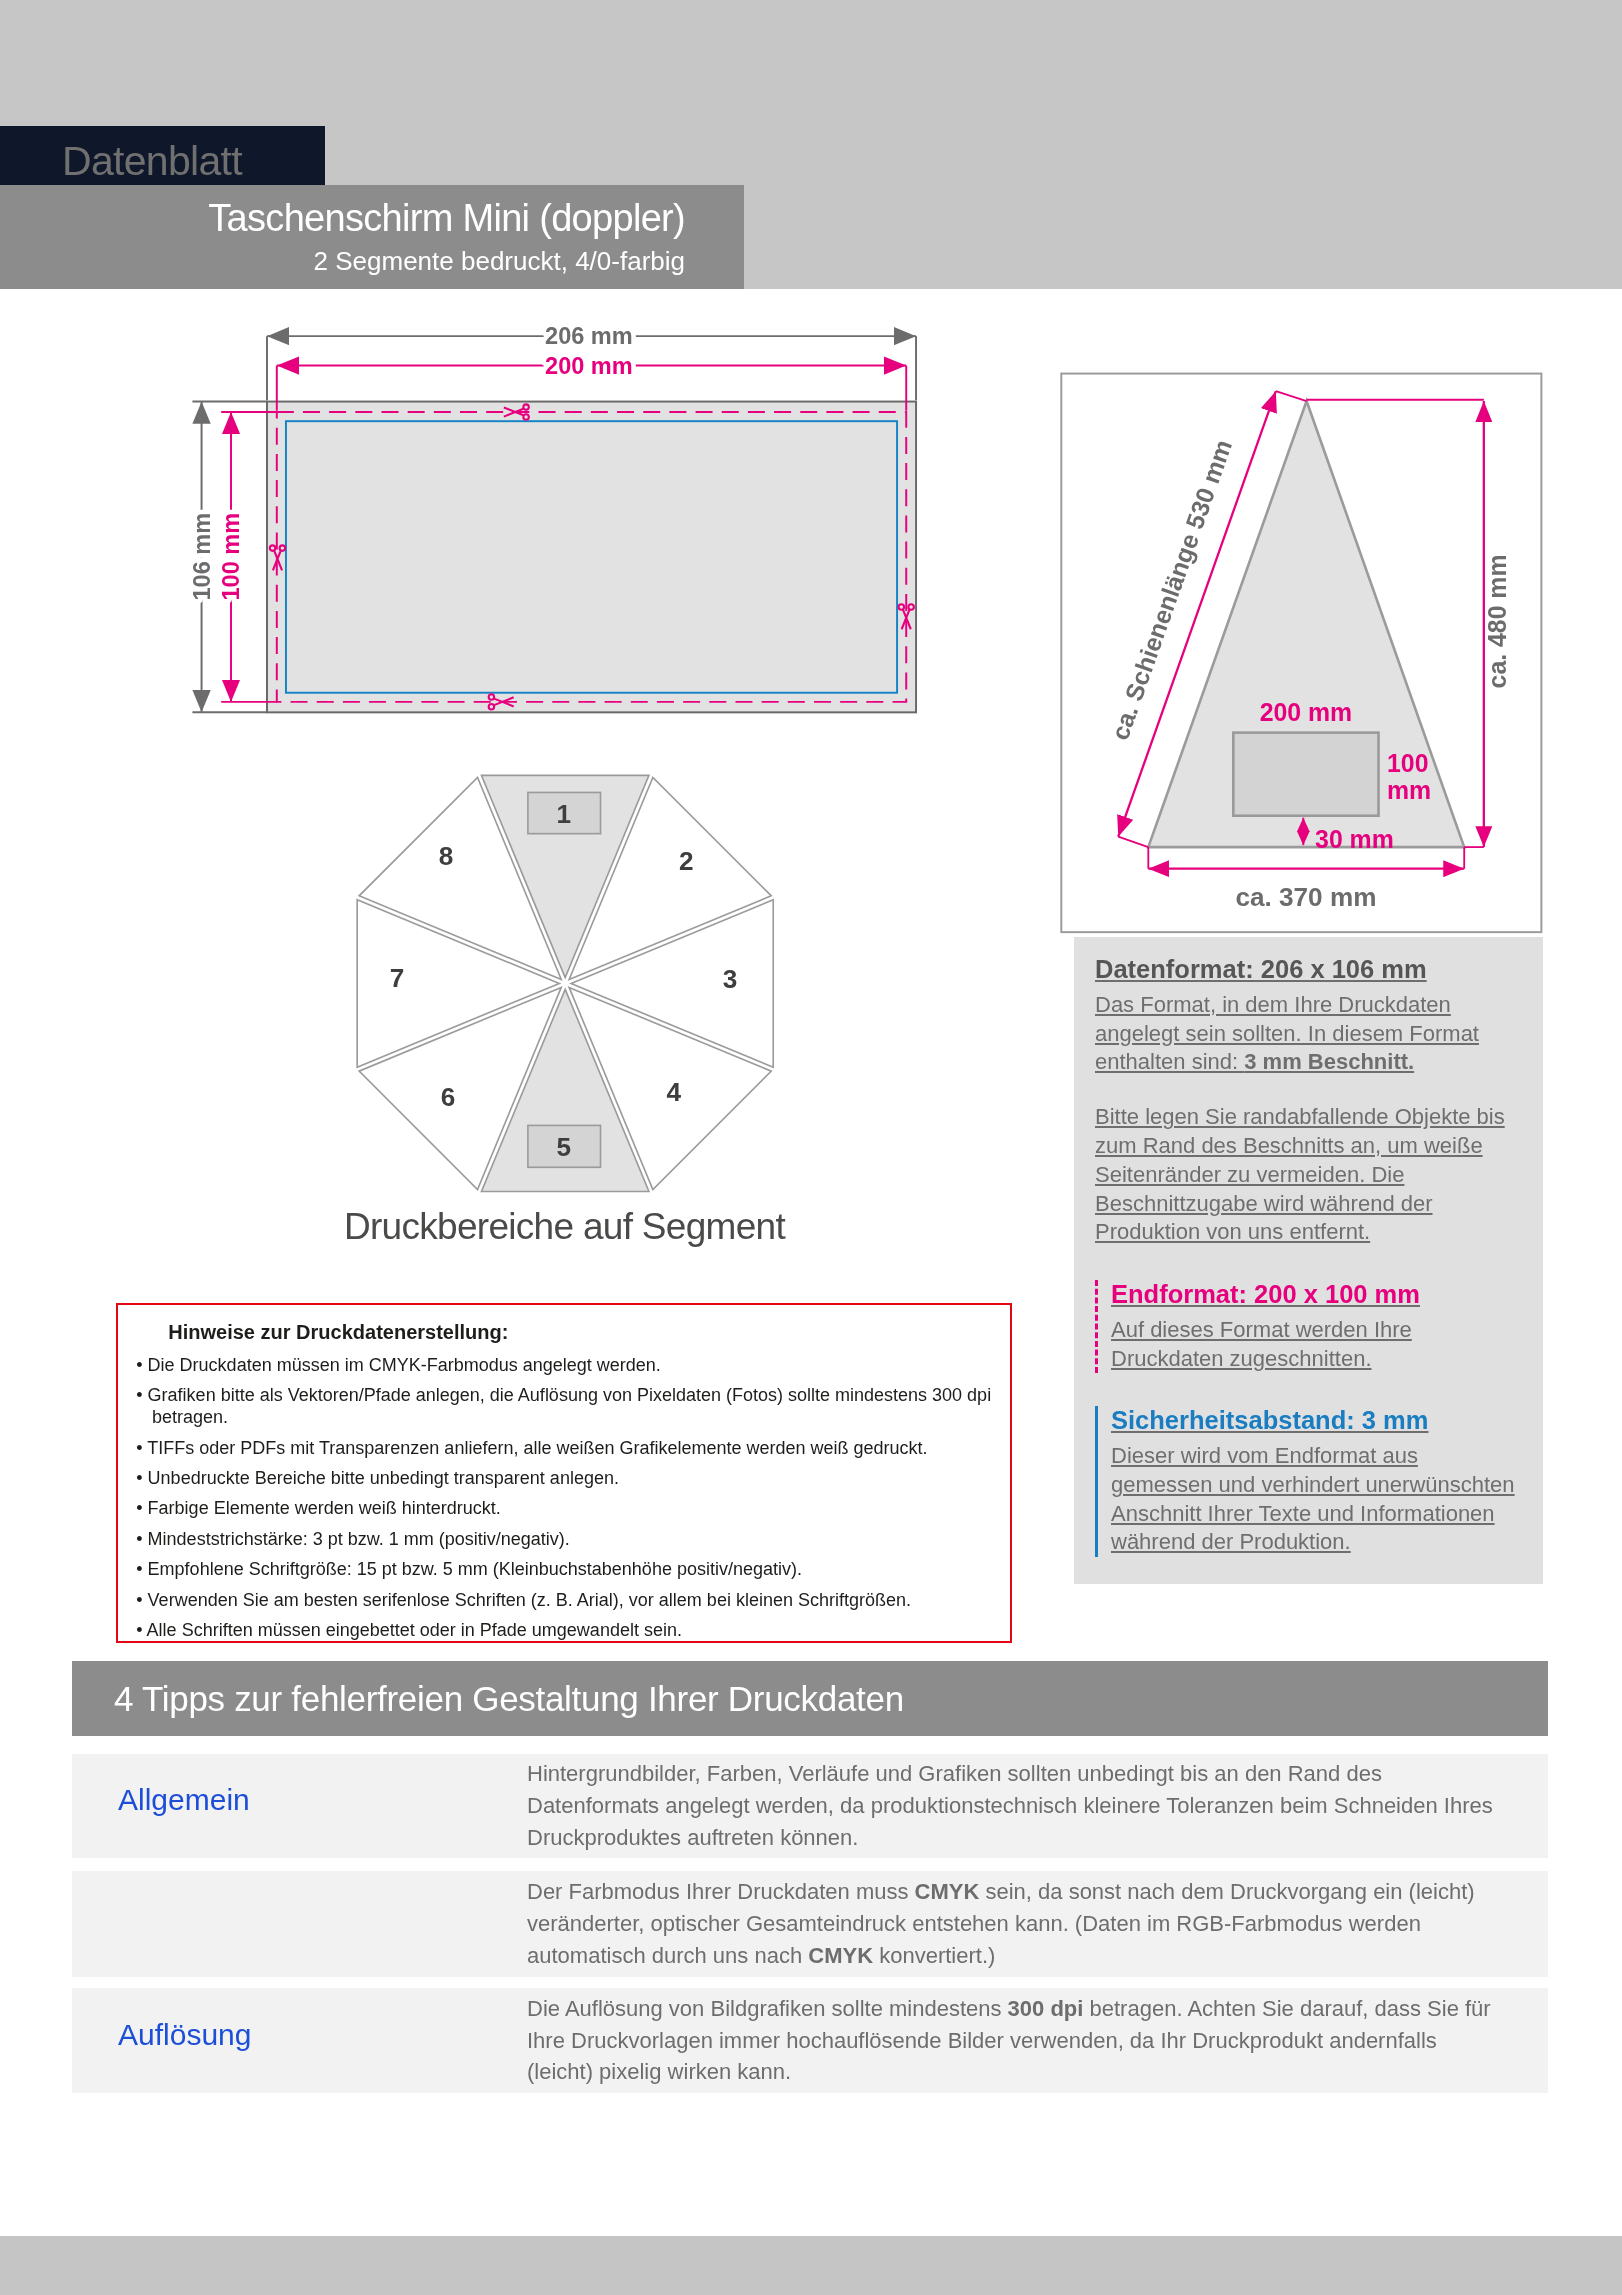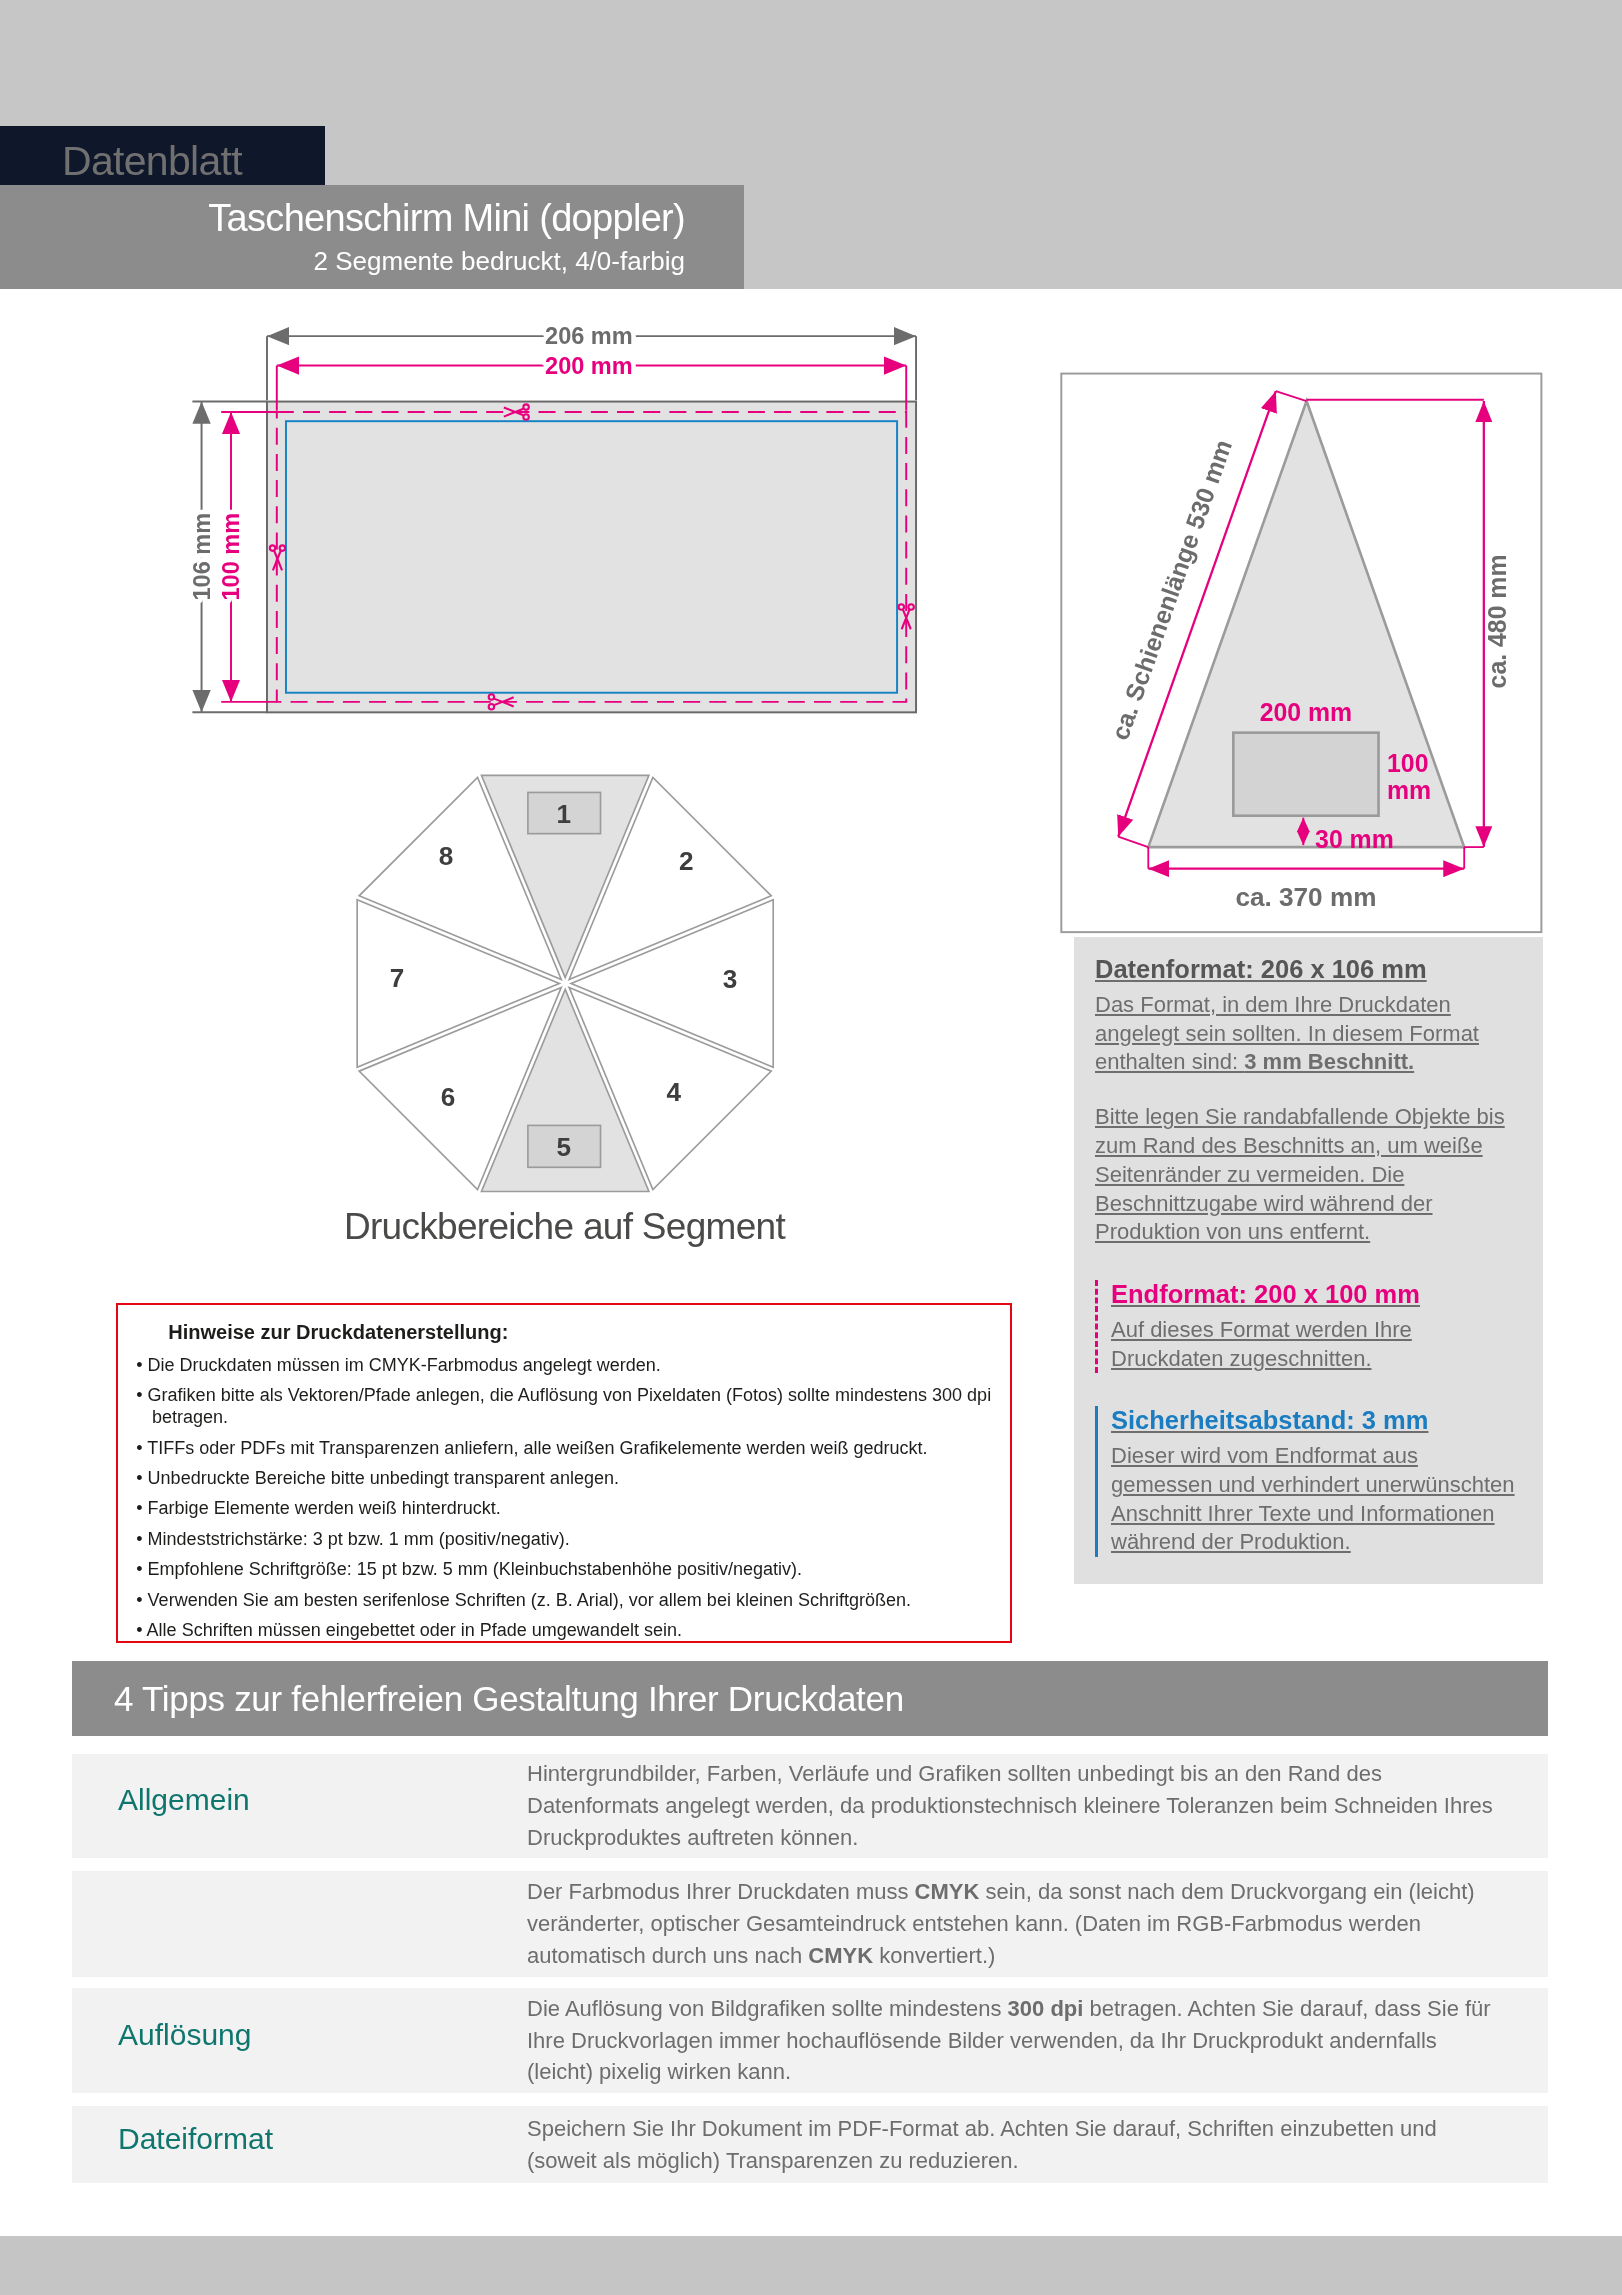--- a/index.html
+++ b/index.html
@@ -45,21 +45,21 @@
   .hint-item{font-size:18px;line-height:1.22;margin-bottom:8.5px;
              padding-left:15.7px;text-indent:-15.7px;}
   .hint-item::before{content:"• ";}
 
   
   .tips-banner{left:72px;top:1661px;width:1476px;height:75px;background:#8d8c8c;
                display:flex;align-items:center;padding-left:42px;box-sizing:border-box;
                color:#fff;font-size:35px;letter-spacing:-0.3px;}
   .tip-row{left:72px;width:1476px;background:#f2f2f2;}
   .tip-label{position:absolute;left:46px;top:0;bottom:12px;width:380px;display:flex;
-             align-items:center;font-size:30px;color:#0f766e;}
+             align-items:center;font-size:30px;color:#1d4ed8;}
   .tip-text{position:absolute;left:455px;right:46px;top:0;bottom:0;display:flex;
             align-items:center;font-size:22px;line-height:1.45;color:#6e6d6d;}
 
   .footer{left:0;top:2236px;width:1623px;height:60px;background:#c6c5c5;}
 </style>
 </head>
 <body>
 
 <div class="page">
 
@@ -224,22 +224,16 @@
     <div class="tip-text">
         <span><span>Der Farbmodus Ihrer Druckdaten muss </span><span style="font-weight: bold;">CMYK</span><span> sein, da sonst nach dem Druckvorgang ein (leicht) veränderter, optischer Gesamteindruck entstehen kann. (Daten im RGB-Farbmodus werden automatisch durch uns nach </span><span style="font-weight: bold;">CMYK</span><span> konvertiert.)</span></span>
       </div>
   </div>
   <div class="abs tip-row" style="top:1988px;height:105px;">
     <div class="tip-label">Auflösung</div>
     <div class="tip-text">
         <span><span>Die Auflösung von Bildgrafiken sollte mindestens </span><span style="font-weight: bold;">300 dpi</span><span> betragen. Achten Sie darauf, dass Sie für Ihre Druckvorlagen immer hochauflösende Bilder verwenden, da Ihr Druckprodukt andernfalls (leicht) pixelig wirken kann.</span></span>
       </div>
   </div>
-  <div class="abs tip-row" style="top:2106px;height:77px;">
-    <div class="tip-label">Dateiformat</div>
-    <div class="tip-text">
-        <span><span>Speichern Sie Ihr Dokument im PDF-Format ab. Achten Sie darauf, Schriften einzubetten und (soweit als möglich) Transparenzen zu reduzieren.</span></span>
-      </div>
-  </div>
 
   <div class="abs footer"></div>
 </div>
 
 
 </body></html>

